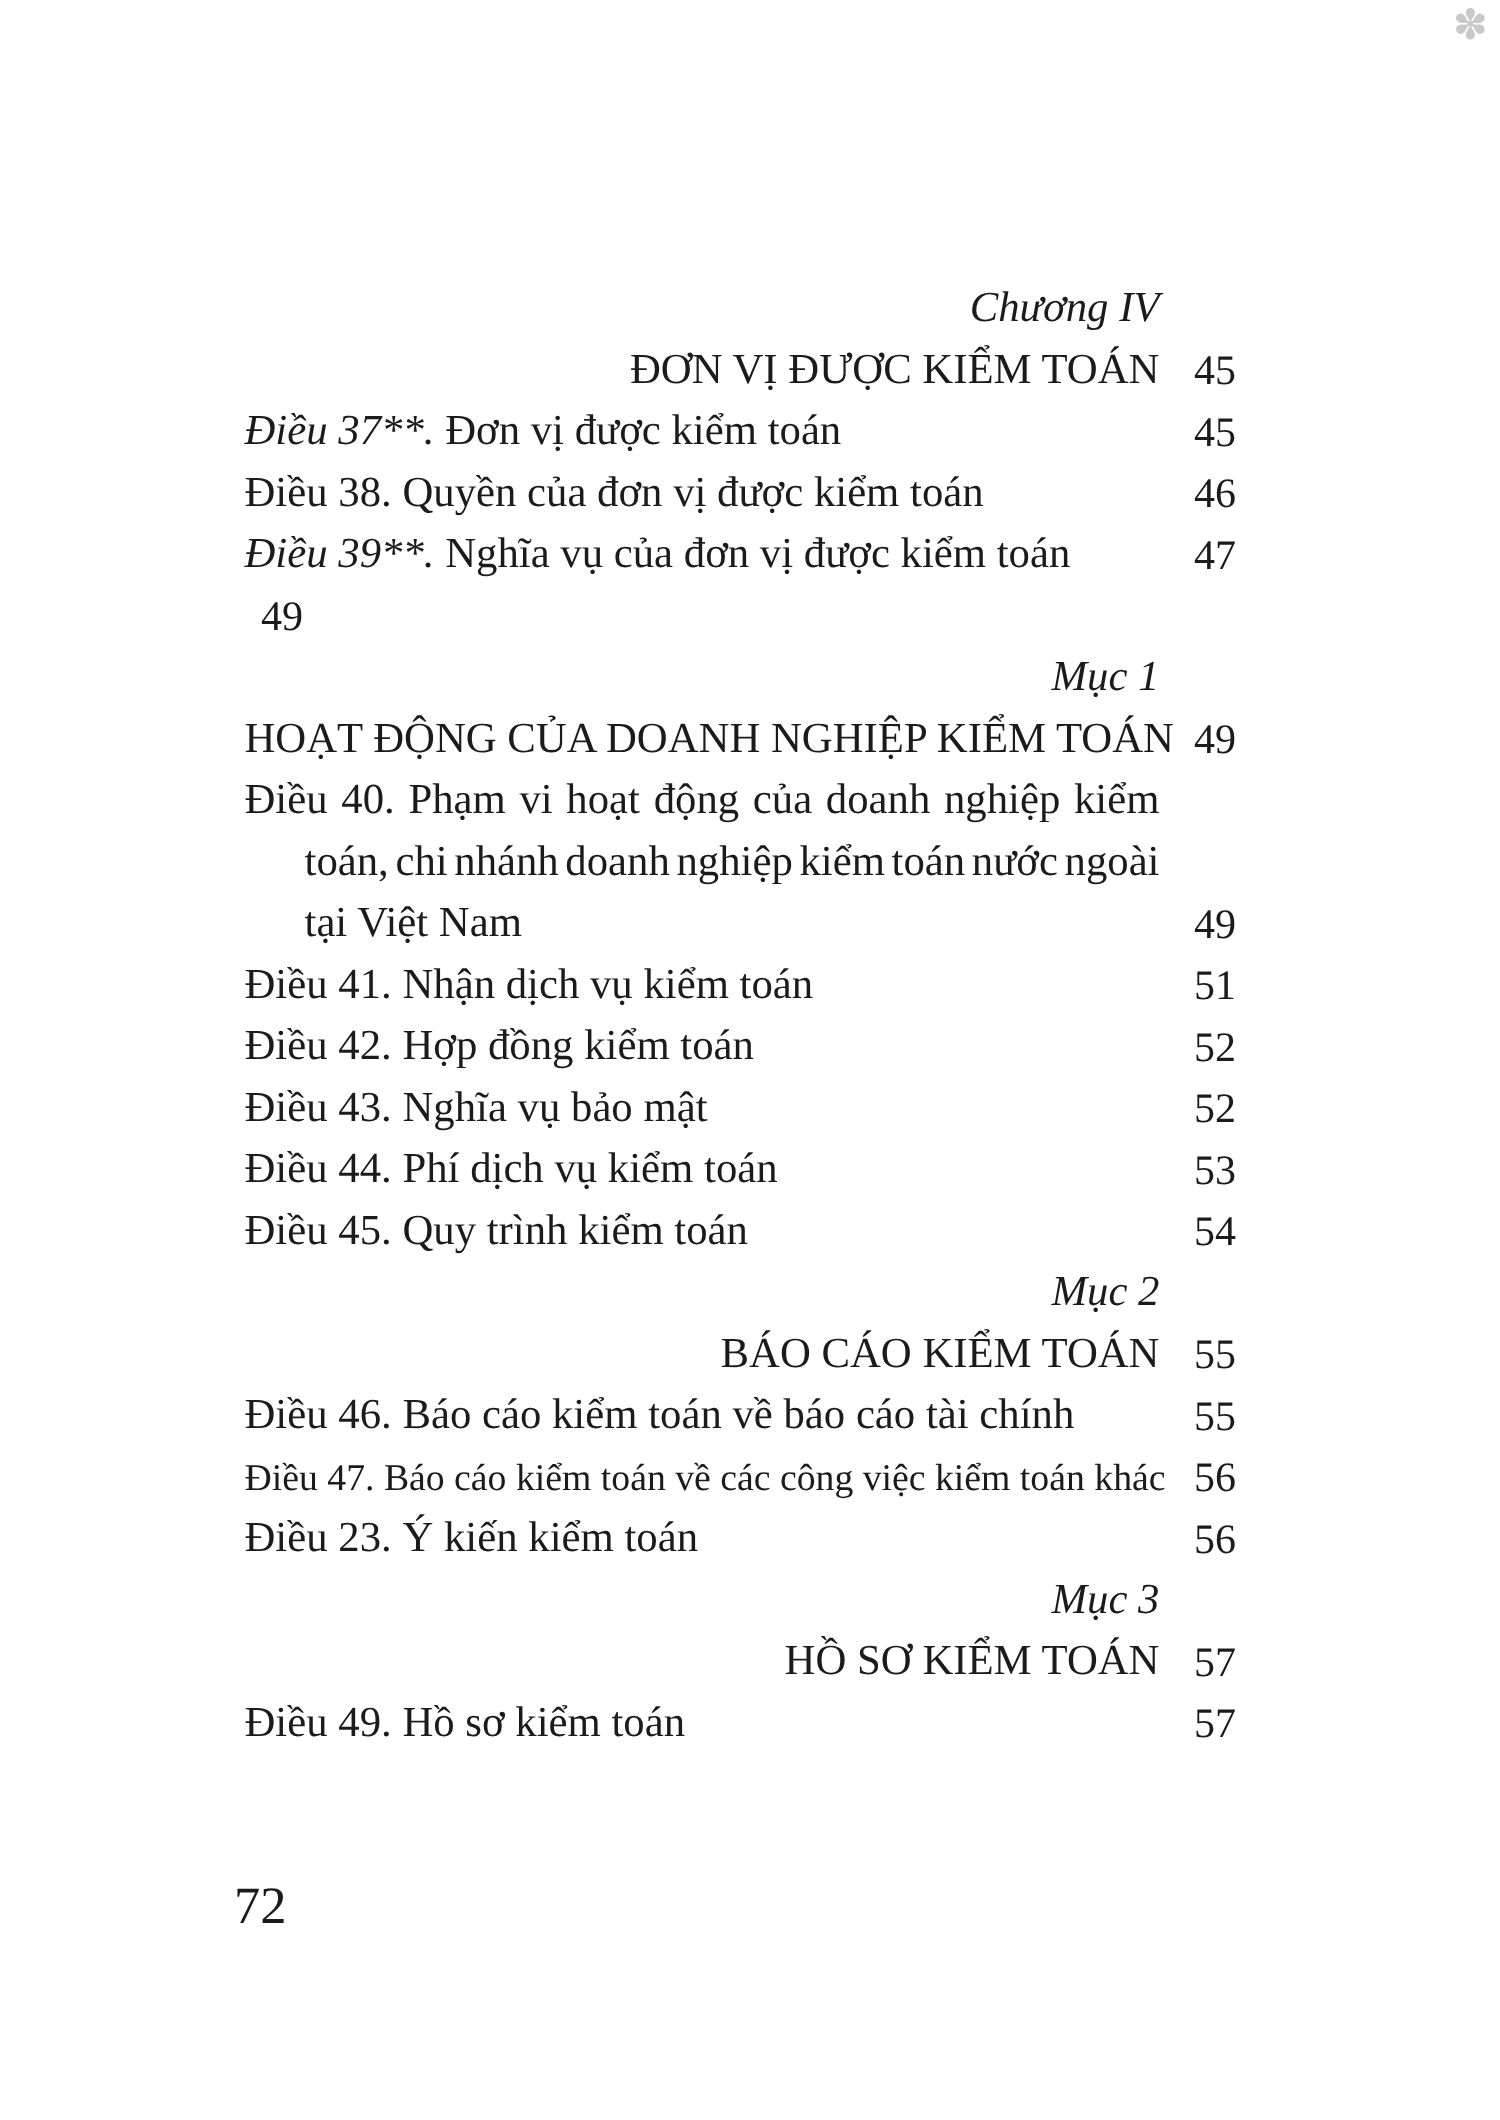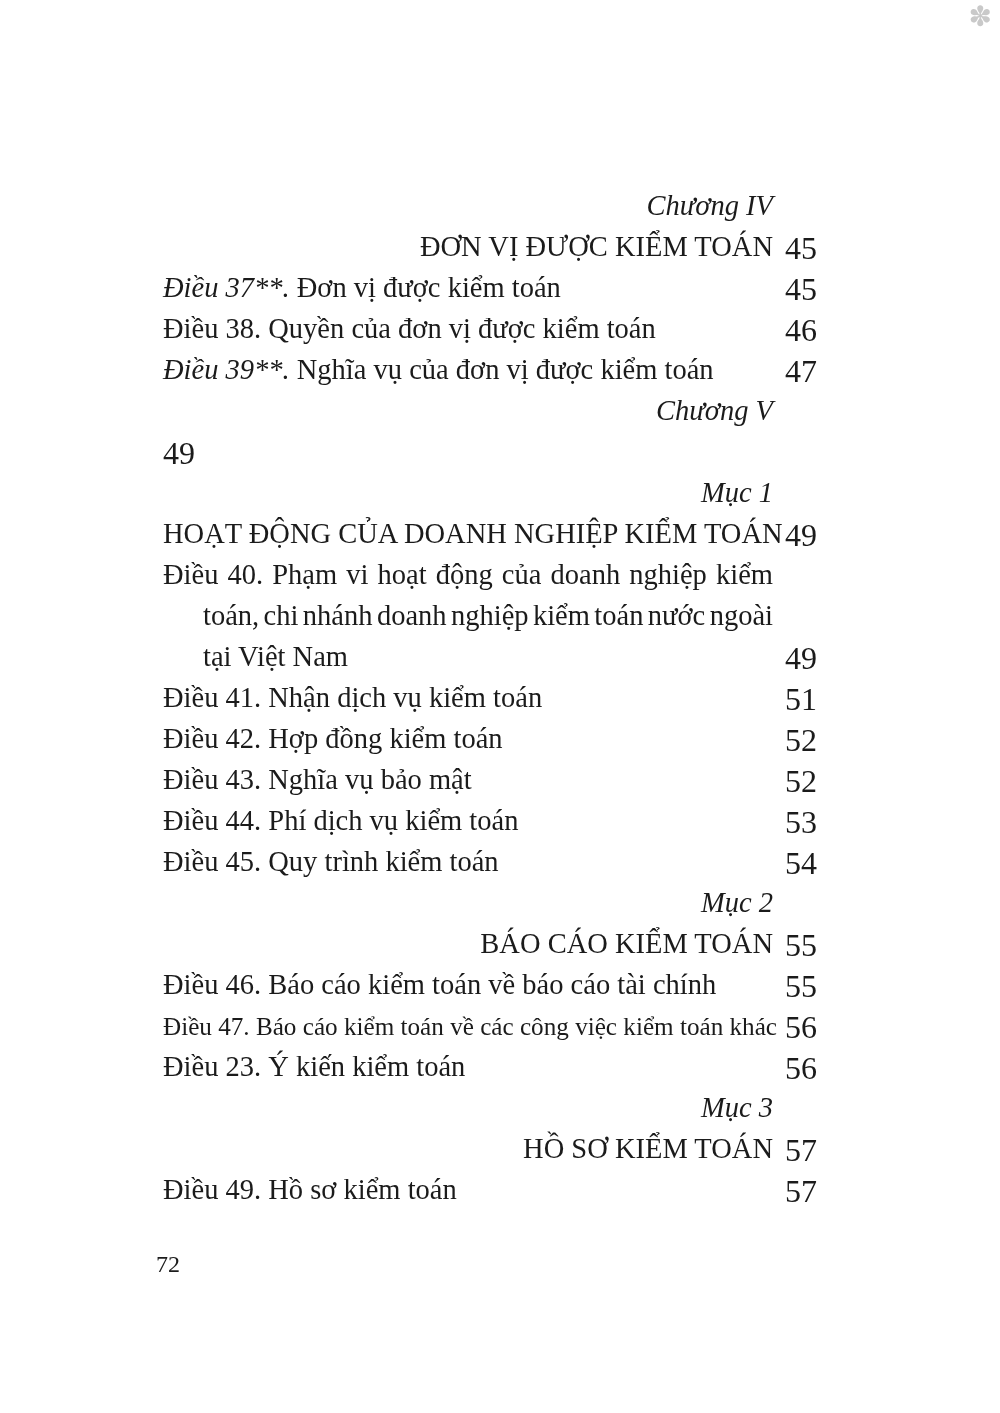--- a/index.html
+++ b/index.html
@@ -40,39 +40,39 @@
   .toc-row .text {
     flex: 1 1 auto;
     min-width: 0;
     font-size: 28.5px;
     line-height: 1;
     padding-right: 12px;
     white-space: nowrap;
   }
   .toc-row .num {
     flex: 0 0 50px;
-    text-align: left;
-    font-size: 32px;
+    text-align: center;
+    font-size: 28px;
     line-height: 1;
   }
   .center { text-align: right; }
   .italic { font-style: italic; }
   .indent { padding-left: 40px; }
   .jflex {
     display: flex;
     justify-content: space-between;
     align-items: center;
   }
   .jflex .w { flex: 0 0 auto; }
   .lead.italic { font-style: italic; }
   .footer-num {
     position: absolute;
     left: 156px;
     top: 1250px;
-    font-size: 24px;
+    font-size: 35px;
     line-height: 1.2;
     text-align: center;
   }
 </style>
 </head>
 <body>
 
 <div class="page">
   <span class="flower">✽</span>
 
@@ -89,24 +89,20 @@
         <div class="text"><span class="lead italic">Điều 37**.</span><span> Đơn vị được kiểm toán</span></div>
         <div class="num">45</div>
       </div>
       <div class="toc-row">
         <div class="text"><span class="lead">Điều 38.</span><span> Quyền của đơn vị được kiểm toán</span></div>
         <div class="num">46</div>
       </div>
       <div class="toc-row">
         <div class="text"><span class="lead italic">Điều 39**.</span><span> Nghĩa vụ của đơn vị được kiểm toán</span></div>
         <div class="num">47</div>
-      </div>
-      <div class="toc-row">
-        <div class="text center italic">Chương V</div>
-        <div class="num"></div>
       </div>
       <div class="toc-row">
         <div class="num">49</div>
       </div>
       <div class="toc-row">
         <div class="text center italic">Mục 1</div>
         <div class="num"></div>
       </div>
       <div class="toc-row">
         <div class="text center">HOẠT ĐỘNG CỦA DOANH NGHIỆP KIỂM TOÁN</div>

